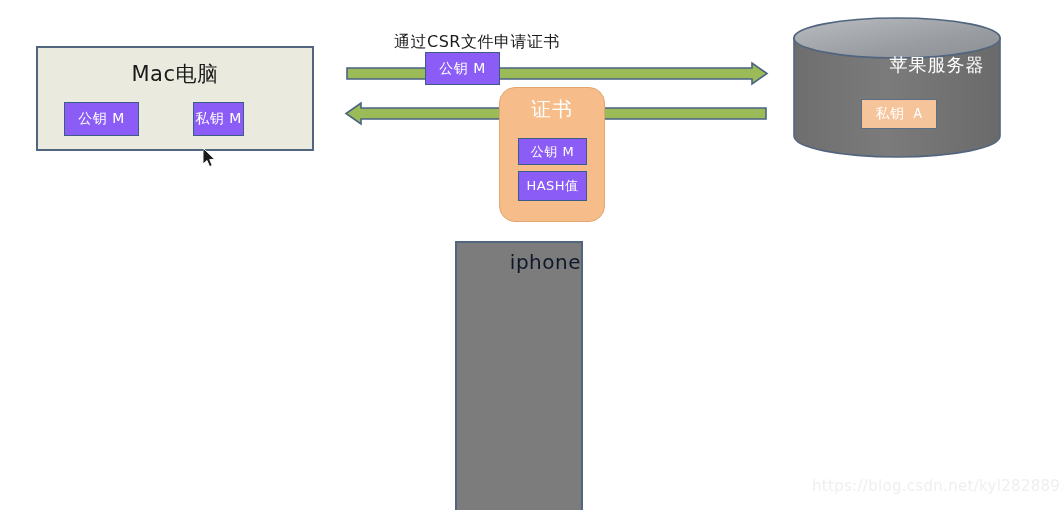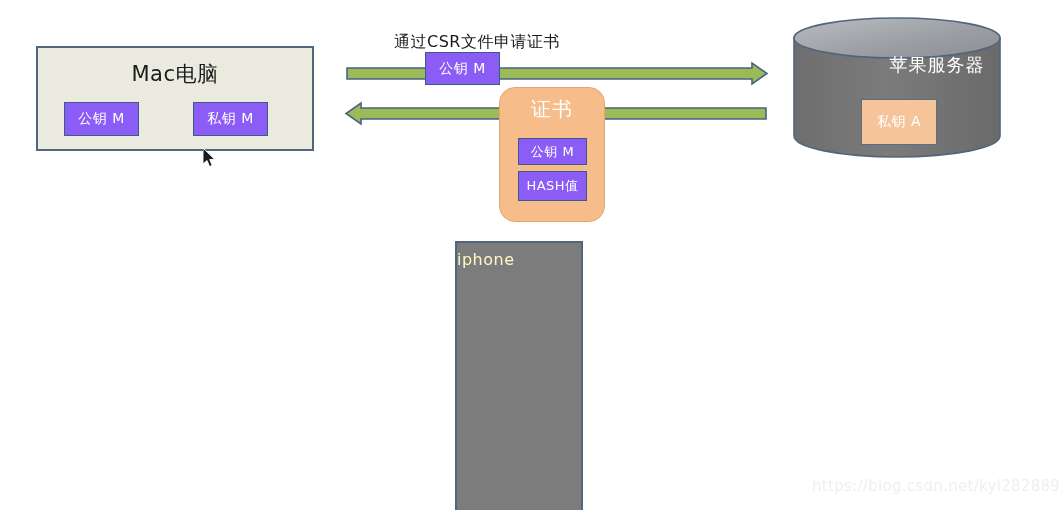--- a/index.html
+++ b/index.html
@@ -54,21 +54,21 @@
   .chip-blue {
     background: #8b5cf6;
     border: 1px solid #3b5c84;
   }
   .chip-orange {
     background: #f6c49a;
     border: 1px solid #5b6e86;
   }
 
   .mac-pub  { left: 64px;  top: 102px; width: 75px; height: 34px; }
-  .mac-priv { left: 193px; top: 102px; width: 75px; height: 34px; }
+  .mac-priv { left: 193px; top: 102px; width: 51px; height: 34px; }
 
   
   .cursor {
     position: absolute;
     left: 203px;
     top: 148px;
     width: 14px;
     height: 20px;
   }
 
@@ -131,23 +131,23 @@
     height: 272px;
     background: #7c7c7c;
     border: 2px solid #51657f;
     box-sizing: border-box;
   }
   .iphone-title {
     position: absolute;
     left: 0;
     top: 7px;
     width: 100%;
-    text-align: left;
-    font-size: 16px;
-    color: #fef9c3;
+    text-align: right;
+    font-size: 20px;
+    color: #0f172a;
     letter-spacing: 0.5px;
   }
   .iphone-pub { left: 480px; top: 279px; width: 76px; height: 30px; }
 
   
   .cylinder {
     position: absolute;
     left: 793px;
     top: 17px;
     width: 208px;
@@ -157,21 +157,21 @@
     position: absolute;
     left: 793px;
     top: 53px;
     width: 208px;
     text-align: center;
     font-size: 18px;
     color: #ffffff;
     letter-spacing: 1px;
     margin-left: 40px;
   }
-  .cyl-priv { left: 861px; top: 99px; width: 76px; height: 46px; }
+  .cyl-priv { left: 861px; top: 99px; width: 76px; height: 30px; font-family: Liberation Mono, monospace; }
 
   
   .watermark {
     position: absolute;
     left: 812px;
     top: 477px;
     font-size: 15px;
     color: #efefef;
     white-space: nowrap;
     letter-spacing: 0.3px;

